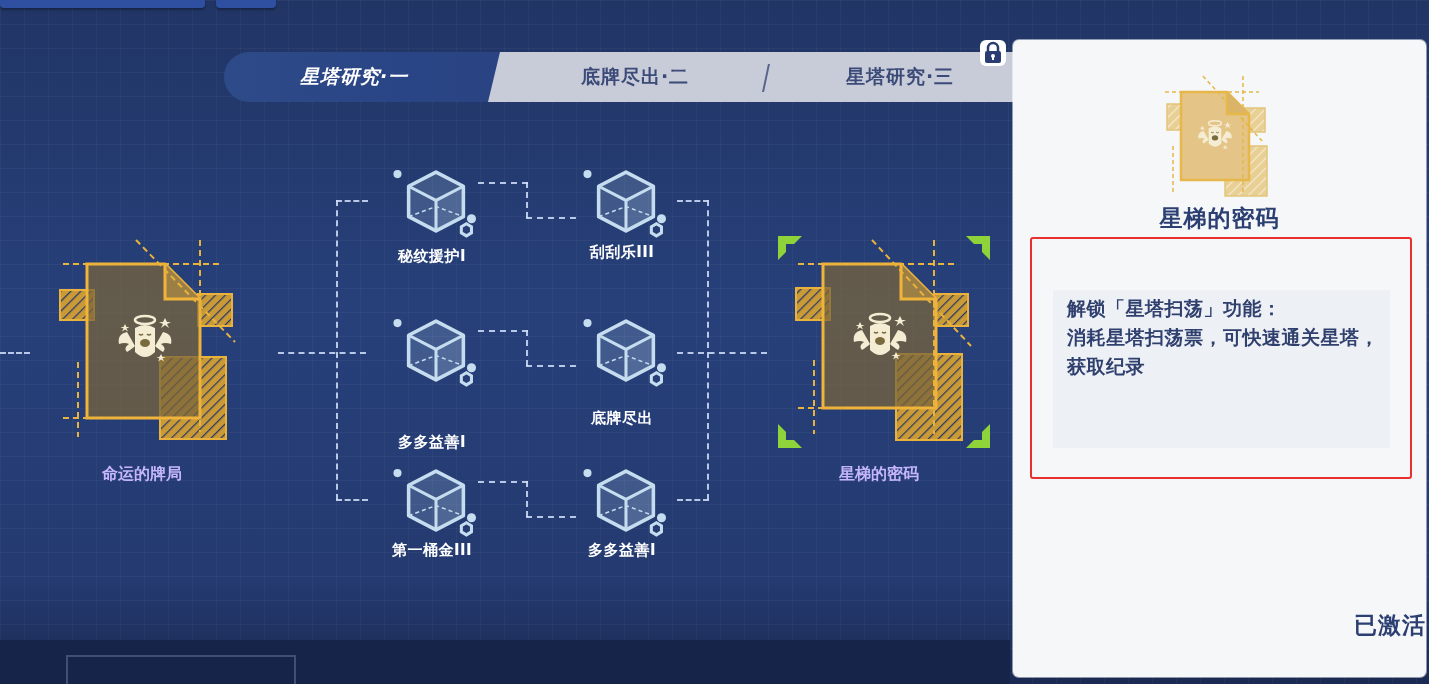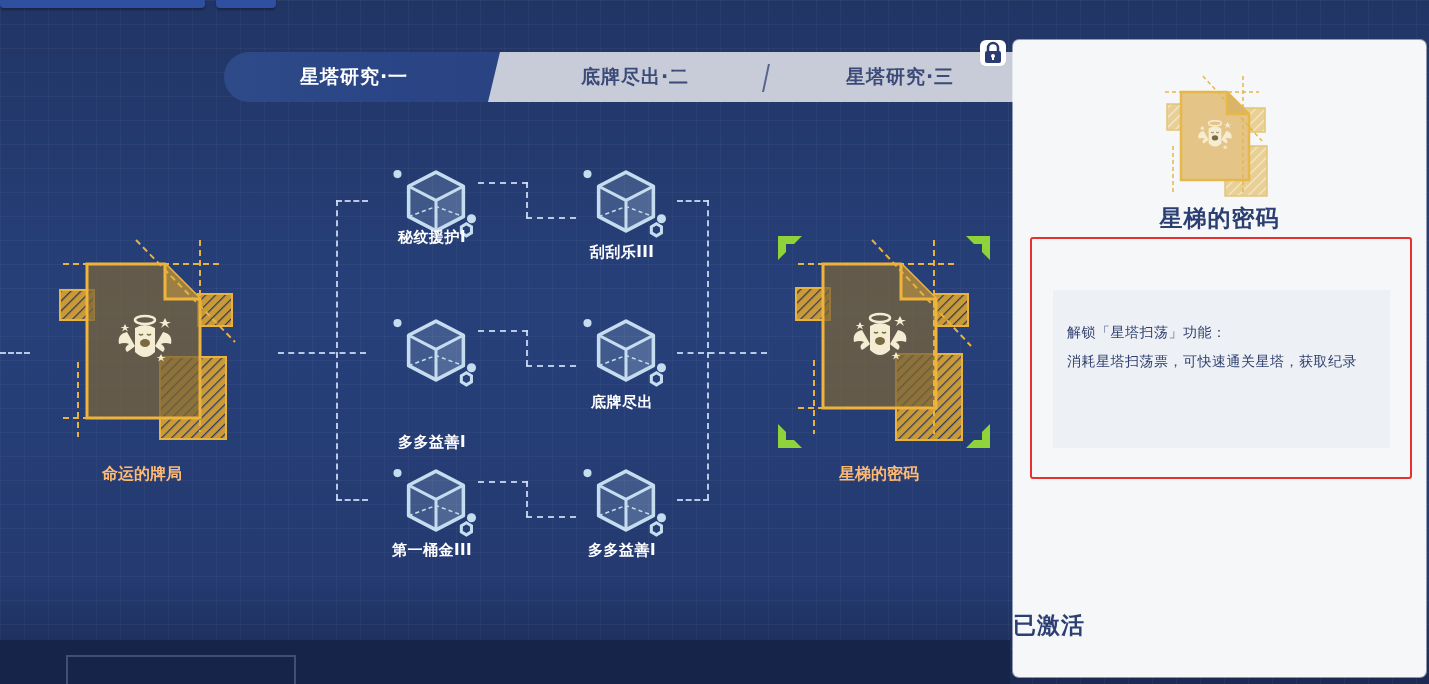--- a/index.html
+++ b/index.html
@@ -18,21 +18,21 @@
 
   
   .top-btn { position:absolute; top:-8px; height:16px; background:#2f4fa0; border-radius:0 0 4px 4px; box-shadow:0 2px 2px rgba(0,0,0,.3); }
 
   
   .tab-active {
     position:absolute; left:224px; top:52px; width:300px; height:50px;
     background: linear-gradient(90deg, #2f4a88 0%, #2a4585 60%, #2a4382 100%);
     border-radius: 25px 0 0 25px;
     clip-path: polygon(0 0, 100% 0, 88% 100%, 0 100%);
-    display:flex; align-items:center; justify-content:center; padding-right:40px;
+    display:flex; align-items:center; justify-content:center; padding-right:40px;font-style:italic;
   }
   .tab-active span { color:#ffffff; font-size:19px; font-weight:bold; letter-spacing:1px; }
   .tab-strip {
     position:absolute; left:488px; top:52px; width:530px; height:50px;
     background:#c8ccd8;
     clip-path: polygon(12px 0, 100% 0, 100% 100%, 0 100%);
   }
   .tab-inactive { position:absolute; top:52px; height:50px; display:flex; align-items:center; justify-content:center; }
   .tab-inactive span { color:#3b4a78; font-size:19px; font-weight:bold; letter-spacing:1px; }
   .tab-sep { position:absolute; left:765px; top:64px; width:2px; height:28px; background:#3b4a78; transform:skewX(-12deg); opacity:.8; }
@@ -40,39 +40,39 @@
     position:absolute; left:980px; top:40px; width:26px; height:26px;
     background:#fff; border-radius:6px; display:flex; align-items:flex-end; justify-content:center;
   }
 
   
   .dash-h { position:absolute; height:0; border-top:2px dashed rgba(210,225,250,0.85); }
   .dash-v { position:absolute; width:0; border-left:2px dashed rgba(210,225,250,0.85); }
 
   
   .node-label { position:absolute; color:#ffffff; font-size:15px; font-weight:bold; text-align:center; width:140px; letter-spacing:.5px; }
-  .card-label { position:absolute; color:#fdba74; font-size:16px; font-weight:bold; text-align:center; width:160px; }
+  .card-label { position:absolute; color:#c4b5fd; font-size:16px; font-weight:bold; text-align:center; width:160px; }
 
   
   .panel {
     position:absolute; left:1013px; top:40px; width:413px; height:637px;
     background:#f6f7f8; border-radius:6px;
     box-shadow: 0 0 0 1px rgba(255,255,255,.5);
   }
   .panel-title { position:absolute; left:0; top:163px; width:413px; text-align:center; color:#2c3f72; font-size:23px; font-weight:bold; letter-spacing:1px; }
   .highlight-box { position:absolute; left:17px; top:197px; width:382px; height:242px; border:2px solid #e8312e; border-radius:3px; }
   .effect-header {
     position:absolute; left:40px; top:212px; width:227px; height:30px;
     background: linear-gradient(90deg, #3cb3c6 0%, #56c6d6 100%);
     clip-path: polygon(6px 0, 100% 0, 96% 100%, 0 100%);
   }
   .effect-header span { position:absolute; left:26px; top:3px; color:#ffffff; font-size:18px; font-weight:bold; letter-spacing:1px; }
   .effect-body { position:absolute; left:40px; top:250px; width:337px; height:158px; background:#edf0f5; }
-  .effect-body p { position:absolute; left:14px; top:28px; width:315px; color:#2f3f6e; font-size:14px; font-weight:normal; line-height:29px; letter-spacing:.5px; }
-  .status { position:absolute; left:0; top:570px; width:413px; text-align:left; color:#2c3f72; font-size:23px; font-weight:bold; letter-spacing:1px; }
+  .effect-body p { position:absolute; left:14px; top:4px; width:315px; color:#2f3f6e; font-size:19px; font-weight:bold; line-height:29px; letter-spacing:.5px; }
+  .status { position:absolute; left:0; top:570px; width:413px; text-align:right; color:#2c3f72; font-size:23px; font-weight:bold; letter-spacing:1px; }
 
   
   .footer-strip { position:absolute; left:0; top:640px; width:1010px; height:44px; background:#17244a; }
   .footer-stamp { position:absolute; left:66px; top:655px; width:230px; height:32px; border:2px solid rgba(140,160,200,.35); }
 </style>
 </head>
 <body>
 
 <svg width="0" height="0" style="position:absolute">
   <defs>
@@ -168,42 +168,42 @@
     <use href="#angel" x="65" y="78" width="60" height="60"></use>
   </svg>
 </div>
 <div class="card-label" style="left:62px;top:464px;">命运的牌局</div>
 
 <div class="abs" style="left:390px;top:166px;width:92px;height:76px;">
   <svg width="92" height="76">
       <use href="#cube" width="92" height="76"></use>
     </svg>
 </div>
-<div class="node-label" style="left:362px;top:228px;">秘纹援护I</div>
+<div class="node-label" style="left:362px;top:247px;">秘纹援护I</div>
 
 <div class="abs" style="left:580px;top:166px;width:92px;height:76px;">
   <svg width="92" height="76">
       <use href="#cube" width="92" height="76"></use>
     </svg>
 </div>
 <div class="node-label" style="left:552px;top:243px;">刮刮乐III</div>
 
 <div class="abs" style="left:390px;top:315px;width:92px;height:76px;">
   <svg width="92" height="76">
       <use href="#cube" width="92" height="76"></use>
     </svg>
 </div>
 <div class="node-label" style="left:362px;top:393px;margin-top:40px;">多多益善I</div>
 
 <div class="abs" style="left:580px;top:315px;width:92px;height:76px;">
   <svg width="92" height="76">
       <use href="#cube" width="92" height="76"></use>
     </svg>
 </div>
-<div class="node-label" style="left:552px;top:393px;">底牌尽出</div>
+<div class="node-label" style="left:552px;top:409px;">底牌尽出</div>
 
 <div class="abs" style="left:390px;top:465px;width:92px;height:76px;">
   <svg width="92" height="76">
       <use href="#cube" width="92" height="76"></use>
     </svg>
 </div>
 <div class="node-label" style="left:362px;top:541px;">第一桶金III</div>
 
 <div class="abs" style="left:580px;top:465px;width:92px;height:76px;">
   <svg width="92" height="76">

